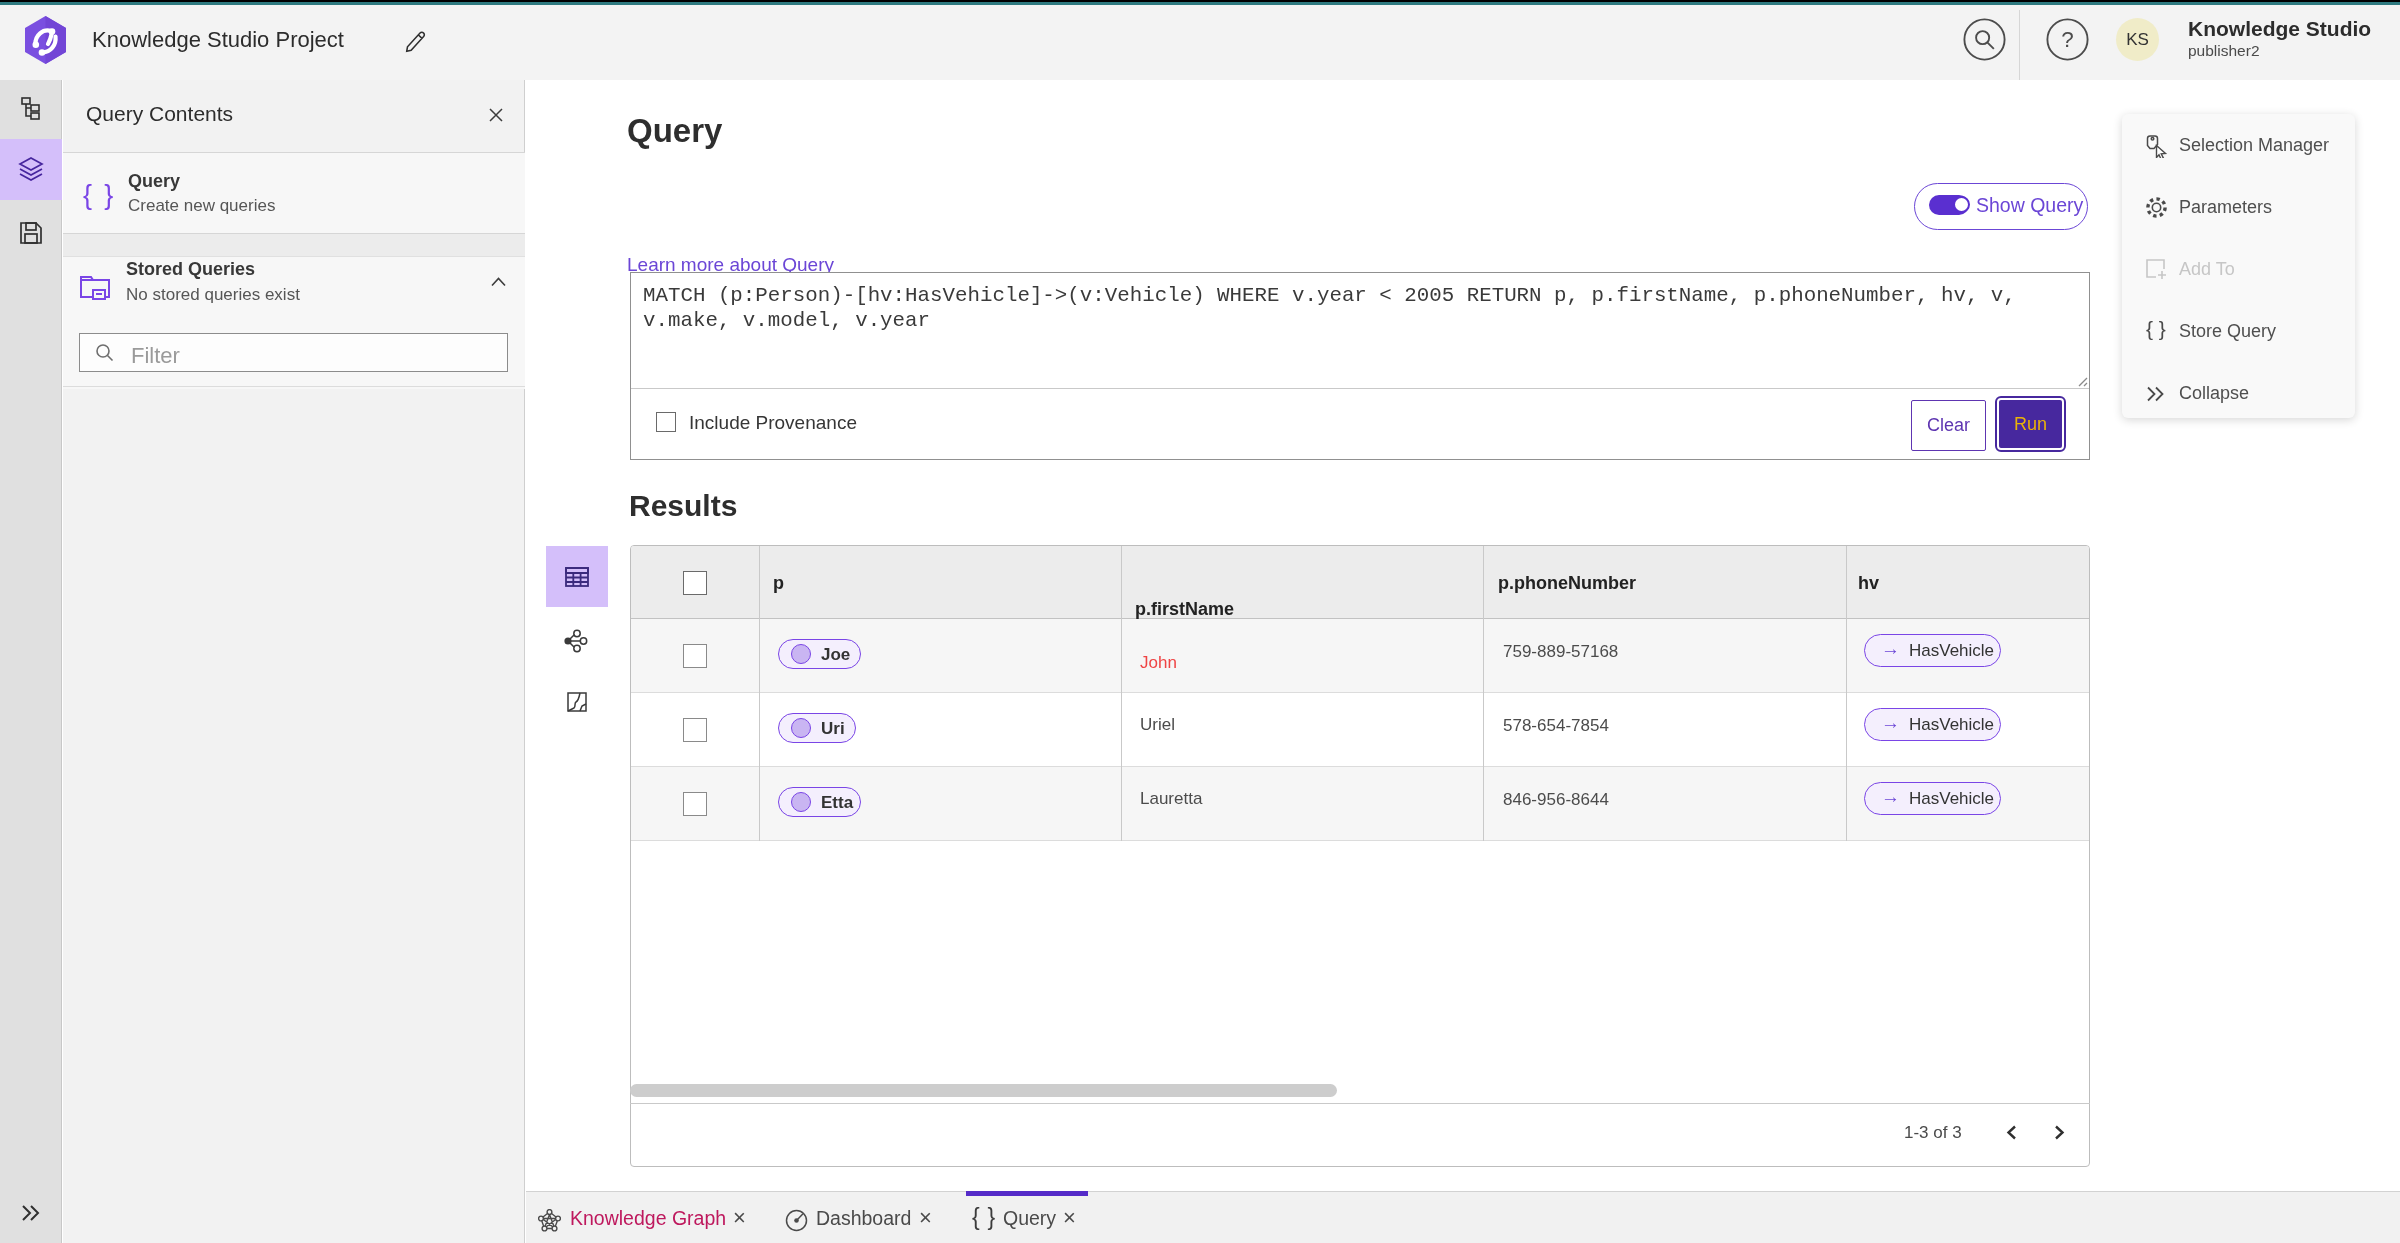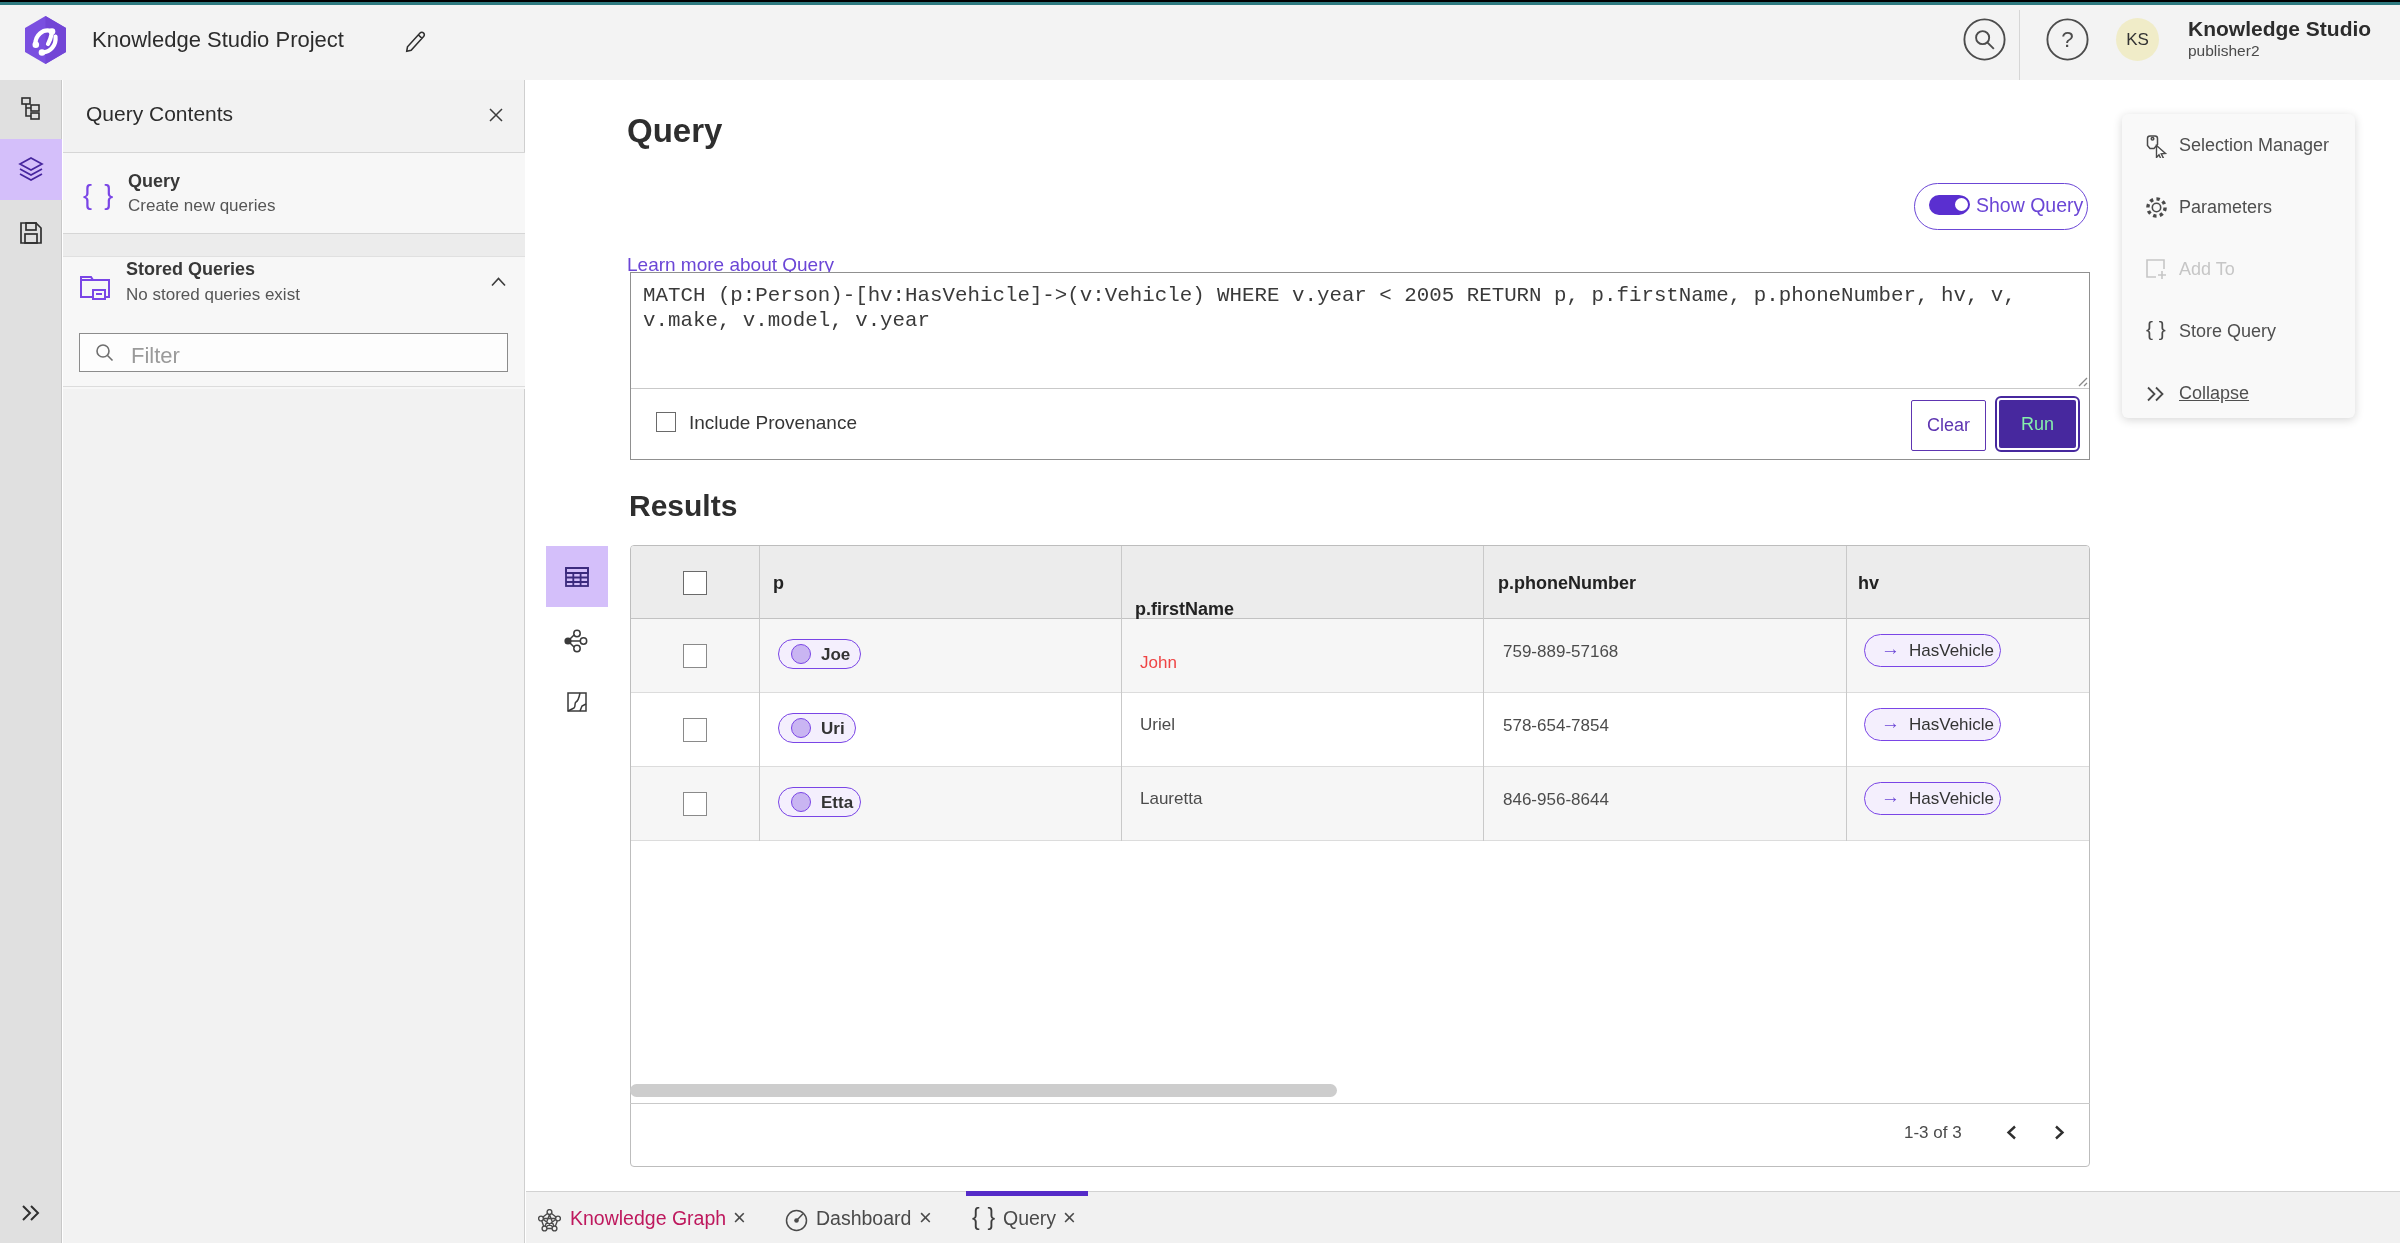--- a/index.html
+++ b/index.html
@@ -133,21 +133,21 @@
     <div class="abs" style="left:12px;top:11px;width:1400px;font-family:'Liberation Mono',monospace;font-size:20.8px;line-height:24.5px;color:#3a3a3a;white-space:pre-wrap;">MATCH (p:Person)-[hv:HasVehicle]-&gt;(v:Vehicle) WHERE v.year &lt; 2005 RETURN p, p.firstName, p.phoneNumber, hv, v,
 v.make, v.model, v.year</div>
     <svg class="abs ic" style="left:1444px;top:101px;" width="13" height="13" viewBox="0 0 13 13">
       <path d="M4 12 L12 4 M9 12 L12 9" stroke="#8a8a8a" stroke-width="1.3" fill="none"></path>
     </svg>
     <div class="abs" style="left:0;top:115px;width:1458px;height:1px;background:#c9c9c9;"></div>
 
     <div class="abs" style="left:25px;top:139px;width:20px;height:20px;border:1.5px solid #6a6a6a;background:#fff;"></div>
     <div class="abs" style="left:58px;top:139px;font-size:19px;color:#363636;">Include Provenance</div>
     <div class="abs" style="left:1280px;top:127px;width:75px;height:51px;border:1.5px solid #5e35b1;border-radius:2px;background:#fff;text-align:center;line-height:48px;font-size:18px;color:#5e35b1;">Clear</div>
-    <div class="abs" style="left:1368px;top:127px;width:77px;height:48px;background:#47289e;border-radius:2px;text-align:center;line-height:48px;font-size:18px;color:#86efac;outline:2.5px solid #47289e;outline-offset:2px;">Run</div>
+    <div class="abs" style="left:1368px;top:127px;width:63px;height:48px;background:#47289e;border-radius:2px;text-align:center;line-height:48px;font-size:18px;color:#eab308;outline:2.5px solid #47289e;outline-offset:2px;">Run</div>
   </div>
 
   <div class="abs" style="left:103px;top:409px;font-size:30px;font-weight:bold;color:#2e2e2e;">Results</div>
 
   <div class="abs" style="left:20px;top:466px;width:62px;height:61px;background:#d4bffa;"></div>
   <svg class="abs ic" style="left:39px;top:487px;" width="24" height="20" viewBox="0 0 24 20">
     <g fill="none" stroke="#3b2b7d" stroke-width="1.8">
       <rect x="1" y="1" width="22" height="18"></rect>
       <path d="M1 6 H23 M1 10.5 H23 M1 15 H23 M8.3 6 V19 M15.6 6 V19"></path>
     </g>
@@ -287,14 +287,14 @@
   <div class="abs" style="left:23px;top:140px;font-size:22px;color:#4a4a4a;letter-spacing:3px;"></div>
   <div class="abs" style="left:24px;top:203px;font-size:21px;color:#4a4a4a;letter-spacing:2px;">{ }</div>
   <div class="abs" style="left:57px;top:207px;font-size:18px;color:#4f4f4f;">Store Query</div>
 
   <svg class="abs ic" style="left:24px;top:271px;" width="22" height="18" viewBox="0 0 22 18">
     <g fill="none" stroke="#4a4a4a" stroke-width="1.8">
       <polyline points="2,2.5 8.5,9 2,15.5"></polyline>
       <polyline points="10,2.5 16.5,9 10,15.5"></polyline>
     </g>
   </svg>
-  <div class="abs" style="left:57px;top:269px;font-size:18px;color:#4f4f4f;text-decoration:underline;">Collapse</div>
+  <div class="abs" style="left:57px;top:269px;font-size:18px;color:#4f4f4f;">Collapse</div>
 </div>
 
 </body></html>

